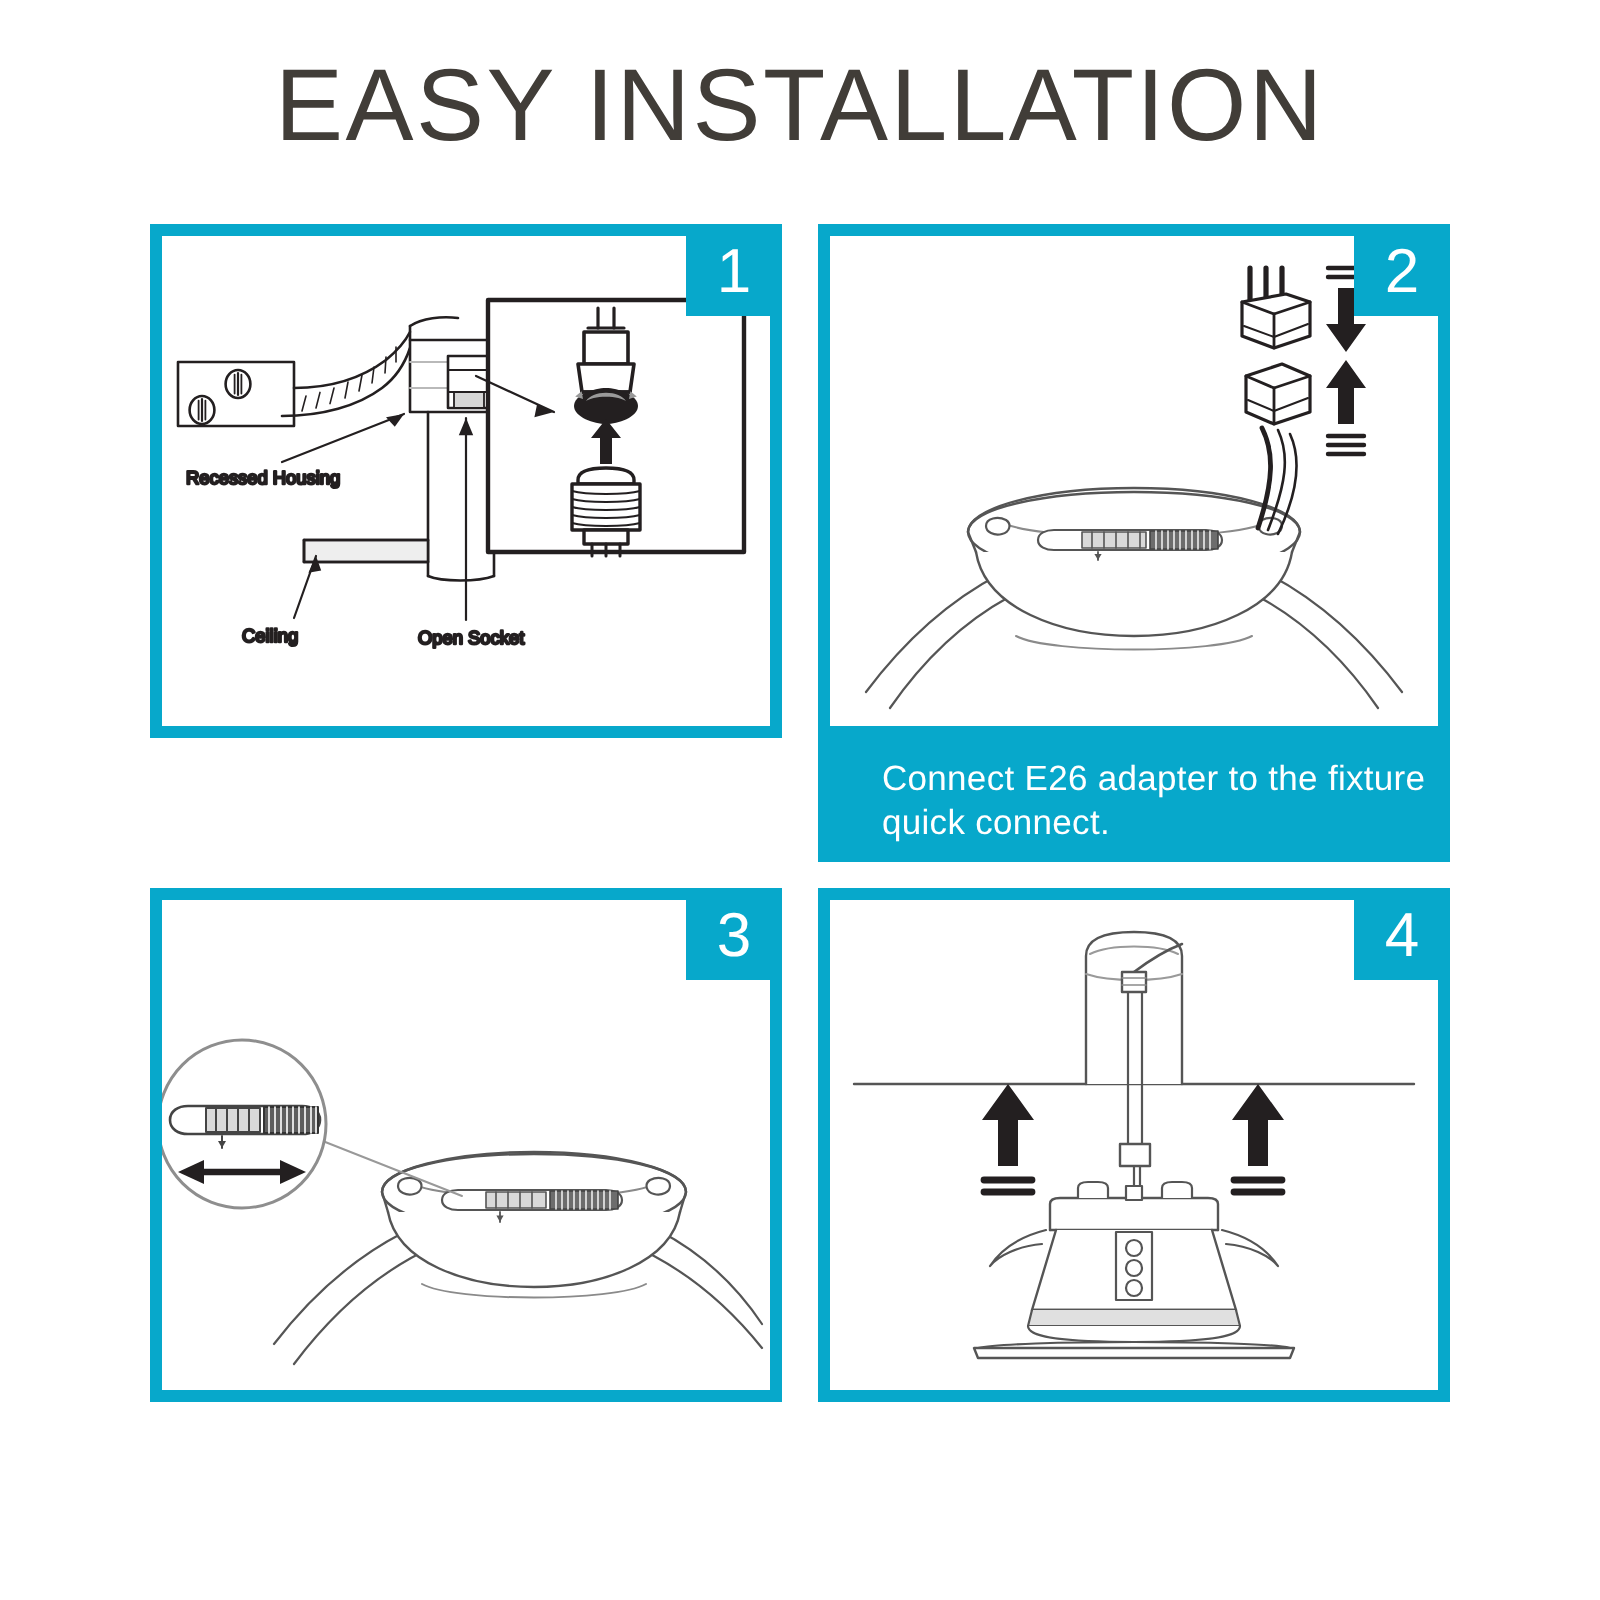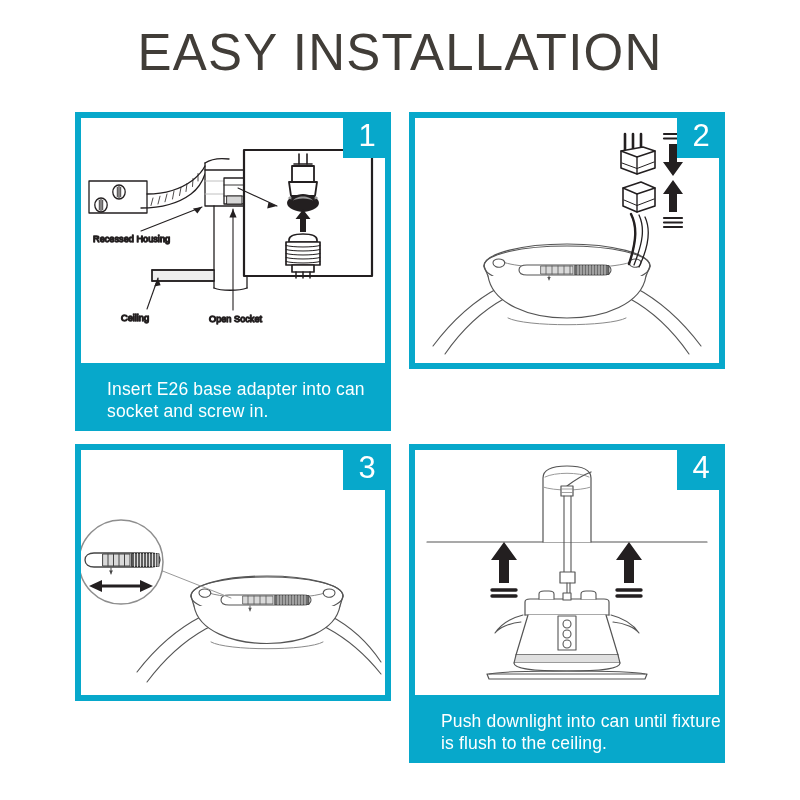--- a/index.html
+++ b/index.html
@@ -215,21 +215,20 @@
             <path d="M205 135.5 C 212 137.5, 232 137.5, 239 135.5" stroke-width="1"></path>
             <path d="M205 139.5 C 212 141.5, 232 141.5, 239 139.5" stroke-width="1"></path>
             <path d="M205 143.5 C 212 145.5, 232 145.5, 239 143.5" stroke-width="1"></path>
             <rect x="211" y="147" width="22" height="7" stroke-width="1.7" fill="#ffffff"></rect>
             <path d="M215 154 L215 160 M222 154 L222 160 M229 154 L229 160" stroke-width="1.5"></path>
           </g>
 
         </g>
       </svg>
     </div>
-    <div class="step-caption">Insert E26 base adapter into can socket and screw in.</div>
   </div>
 
   <div class="step-card">
     <div class="step-figure-wrap">
       <div class="step-badge">2</div>
       <svg class="figure-svg" viewBox="0 0 304 245">
         <g fill="none" stroke="#231f20" stroke-width="1.3" stroke-linejoin="round" stroke-linecap="round">
 
           <g stroke="#555555" stroke-width="1.1">
             <path d="M18 228 C 60 172, 110 152, 152 152 C 194 152, 244 172, 286 228"></path>
@@ -289,20 +288,21 @@
           </g>
 
           <g>
             <path d="M254 94 L254 76 L248 76 L258 62 L268 76 L262 76 L262 94 Z" fill="#231f20" stroke="none"></path>
             <path d="M249 100 L267 100 M249 104.5 L267 104.5 M249 109 L267 109" stroke="#231f20" stroke-width="2.2"></path>
           </g>
 
         </g>
       </svg>
     </div>
+    <div class="step-caption">Connect E26 adapter to the fixture quick connect.</div>
   </div>
 
   <div class="step-card">
     <div class="step-figure-wrap">
       <div class="step-badge">3</div>
       <svg class="figure-svg" viewBox="0 0 304 245">
         <g fill="none" stroke="#231f20" stroke-width="1.3" stroke-linejoin="round" stroke-linecap="round">
 
           <g stroke="#555555" stroke-width="1.1">
             <path d="M56 222 C 96 170, 144 150, 186 150 C 228 150, 272 170, 300 212"></path>
@@ -420,16 +420,15 @@
 
             <rect x="143" y="166" width="18" height="34" fill="#ffffff" stroke="#555555" stroke-width="1.1"></rect>
             <circle cx="152" cy="174" r="4" fill="#ffffff" stroke="#555555" stroke-width="1.1"></circle>
             <circle cx="152" cy="184" r="4" fill="#ffffff" stroke="#555555" stroke-width="1.1"></circle>
             <circle cx="152" cy="194" r="4" fill="#ffffff" stroke="#555555" stroke-width="1.1"></circle>
           </g>
 
         </g>
       </svg>
     </div>
-    <div class="step-caption">Push downlight into can until fixture is flush to the ceiling.</div>
   </div>
 
 </div>
 
 </body></html>

